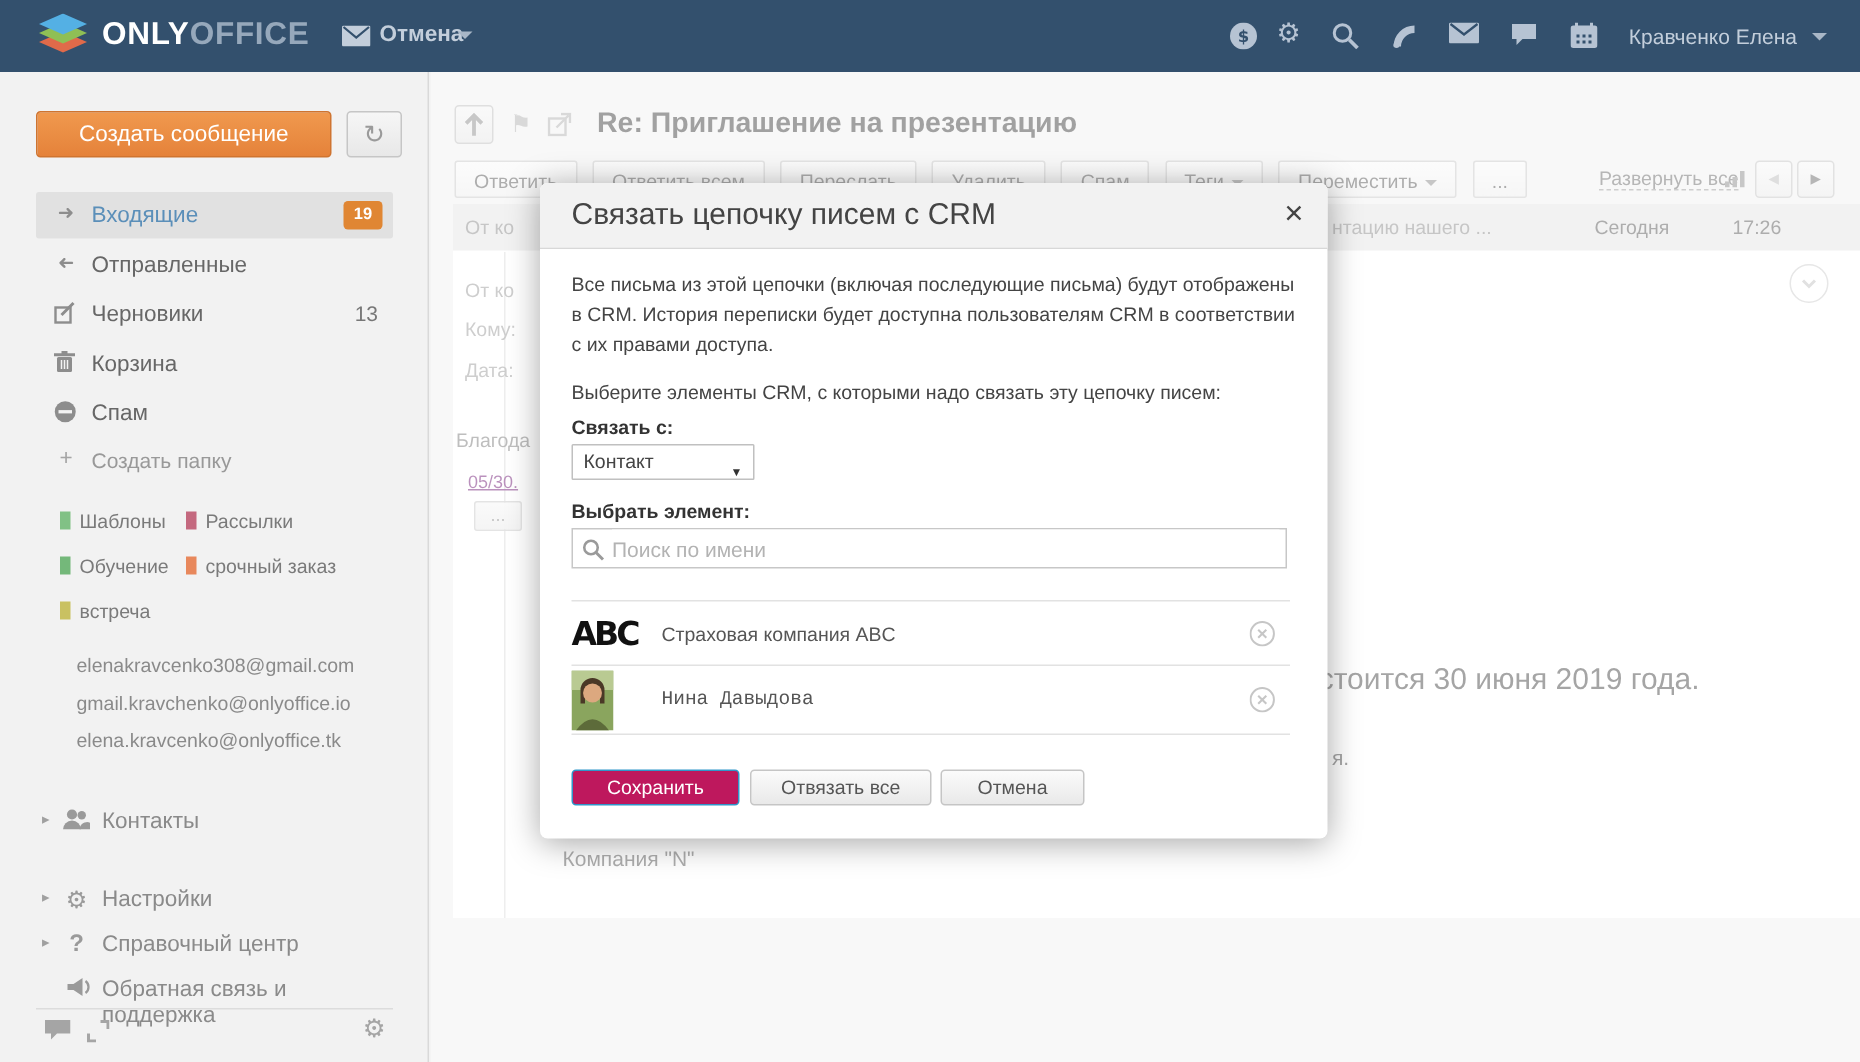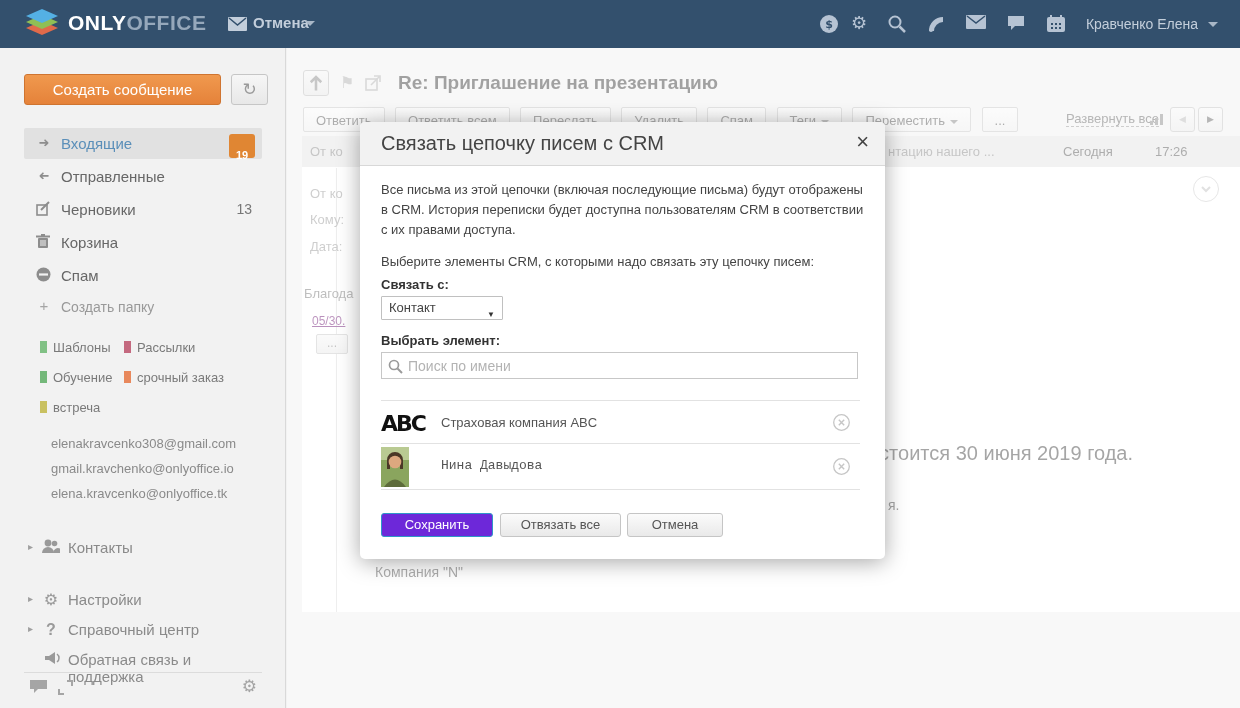--- a/index.html
+++ b/index.html
@@ -20,21 +20,21 @@
 
   
   .sidebar { position:absolute; left:0; top:48px; width:286px; height:660px; background:#f2f2f2; border-right:1px solid #d9d9d9; z-index:2; }
   .btn-compose { position:absolute; left:24px; top:26px; width:197px; height:31px; background:linear-gradient(#f0994e,#e5823a); border:1px solid #cf7430; border-radius:3px; color:#fff; font-size:15px; text-align:center; line-height:29px; cursor:pointer; }
   .btn-refresh { position:absolute; left:231px; top:26px; width:37px; height:31px; background:linear-gradient(#f6f6f6,#e8e8e8); border:1px solid #c6c6c6; border-radius:3px; color:#9a9a9a; font-size:17px; text-align:center; line-height:29px; cursor:pointer; }
   .folder { position:absolute; left:24px; width:238px; height:31px; cursor:pointer; }
   .folder .f-icon { position:absolute; left:12px; top:7px; width:16px; height:16px; color:#8d8d8d; font-size:13px; line-height:16px; text-align:center; }
   .folder .f-label { position:absolute; left:37px; top:7px; font-size:15px; color:#676767; }
   .folder.active { background:#e1e1e1; border-radius:2px; }
   .folder.active .f-label { color:#5b8fb9; }
-  .badge { position:absolute; right:7px; top:6px; min-width:26px; height:19px; background:#e08633; border-radius:3px; color:#fff; font-size:11px; font-weight:bold; text-align:center; line-height:19px; padding:12px 4px; }
+  .badge { position:absolute; right:7px; top:6px; min-width:26px; height:19px; background:#e08633; border-radius:3px; color:#fff; font-size:11px; font-weight:bold; text-align:center; line-height:19px; padding:0 4px; }
   .f-count { position:absolute; right:10px; top:7px; font-size:14px; color:#777; }
   .tag-item { position:absolute; font-size:13px; color:#7a7a7a; white-space:nowrap; }
   .tag-marker { display:inline-block; width:7px; height:12px; margin-right:6px; vertical-align:-1px; }
   .account { position:absolute; left:40px; font-size:13px; color:#8a8a8a;margin-left:11px; }
   .nav-row { position:absolute; left:24px; width:238px; height:26px; cursor:pointer; }
   .nav-caret { position:absolute; left:4px; top:5px; font-size:10px; color:#a0a0a0; }
   .nav-icn { position:absolute; left:18px; top:3px; width:18px; height:18px; color:#9a9a9a; font-size:15px; line-height:18px; text-align:center; }
   .nav-label { position:absolute; left:44px; top:3px; font-size:15px; color:#8a8a8a; }
   .sb-divider { position:absolute; left:24px; top:624px; width:238px; height:1px; background:#dcdcdc; }
   .sb-foot-icn { position:absolute; top:632px; color:#a5a5a5; cursor:pointer; }
@@ -71,21 +71,21 @@
   .search-wrap { position:absolute; left:21px; top:230px; width:477px; height:27px; border:1px solid #c7c7c7; background:#fff; }
   .search-wrap input { position:absolute; left:26px; top:0; width:445px; height:25px; border:none; outline:none; font-size:14px; color:#444; font-family:"Liberation Sans","DejaVu Sans",sans-serif; }
   .search-wrap input::placeholder { color:#b3b3b3; }
   .crm-list { position:absolute; left:21px; top:278px; width:479px; }
   .crm-row { position:relative; height:44px; border-bottom:1px solid #e2e2e2; }
   .crm-row:first-child { border-top:1px solid #e2e2e2; }
   .abc-logo { position:absolute; left:0; top:10px; font-size:22px; font-weight:800; letter-spacing:-2px; color:#111; font-family:"DejaVu Sans",sans-serif; }
   .crm-name { position:absolute; left:60px; top:14px; font-size:13px; color:#555; }
   .remove-icn { position:absolute; right:10px; top:13px; width:17px; height:17px; cursor:pointer; }
   .m-btn { position:absolute; top:391px; height:24px; border-radius:3px; font-size:13px; text-align:center; line-height:22px; cursor:pointer; }
-  .m-btn-blue { left:21px; width:112px; background:#6d28d9; border:1px solid #2f96c9; color:#fff; }
+  .m-btn-blue { left:21px; width:112px; background:#be185d; border:1px solid #2f96c9; color:#fff; }
   .m-btn-grey { background:linear-gradient(#fbfbfb,#e9e9e9); border:1px solid #c5c5c5; color:#555; }
 
   svg { display:block; }
 </style>
 </head>
 <body>
 
 <div class="topbar">
   <span class="abs" style="left:24px;top:9px;">
     <svg width="36" height="31" viewBox="0 0 36 31">

